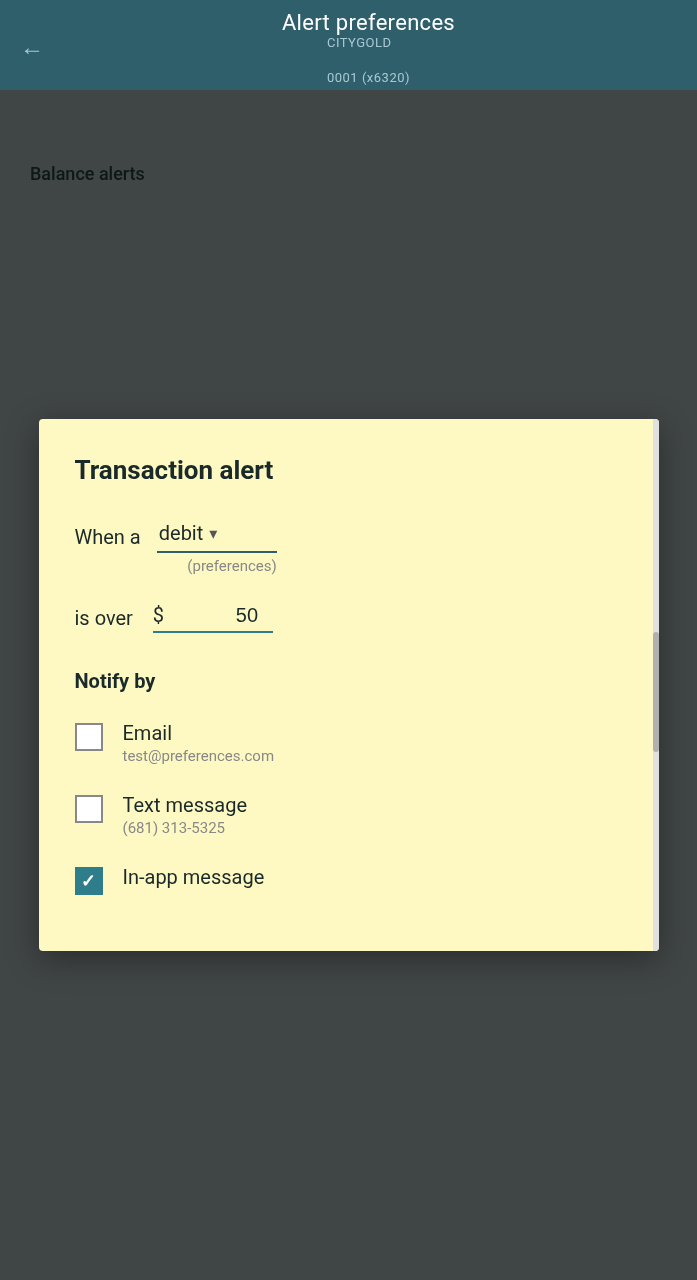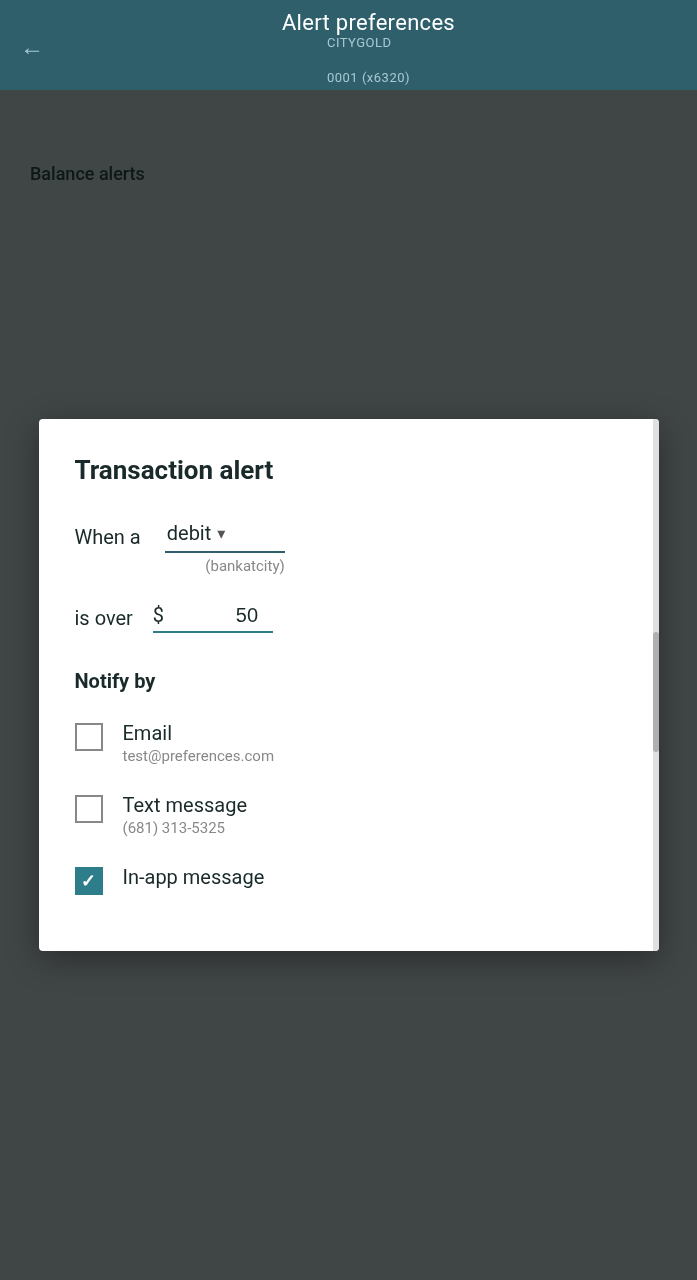--- a/index.html
+++ b/index.html
@@ -82,40 +82,40 @@
       width: 100%;
       height: 100%;
       background: rgba(0,0,0,0.45);
       display: flex;
       align-items: center;
       justify-content: center;
     }
 
     
     .dialog {
-      background: #ffffff;
+      background: #fef9c3;
       border-radius: 4px;
       width: 620px;
       padding: 36px 36px 28px 36px;
       position: relative;
       box-shadow: 0 8px 32px rgba(0,0,0,0.35);
     }
 
     .dialog-title {
       font-size: 26px;
       font-weight: 700;
       color: #1a2a2a;
       margin-bottom: 32px;
     }
 
     
     .when-row {
       display: flex;
       align-items: flex-start;
-      gap: 24px;
+      gap: 16px;
       margin-bottom: 17px;
     }
 
     .when-label {
       font-size: 20px;
       color: #1a2a2a;
       padding-top: 8px;
       font-weight: 400;
     }
 
@@ -329,21 +329,21 @@
 
       <div class="dialog-title">Transaction alert</div>
 
       <div class="when-row">
         <span class="when-label">When a</span>
         <div class="debit-select-wrapper">
           <div class="debit-select">
             <span class="debit-value">debit</span>
             <span class="dropdown-arrow">▾</span>
           </div>
-          <span class="withdrawal-hint">(bankatcity)</span>
+          <span class="withdrawal-hint">(preferences)</span>
         </div>
       </div>
 
       <div class="is-over-row">
         <span class="is-over-label">is over</span>
         <div class="amount-input-wrapper">
           <span class="dollar-sign">$</span>
           <input class="amount-input" type="text" value="50" style="">
         </div>
       </div>

